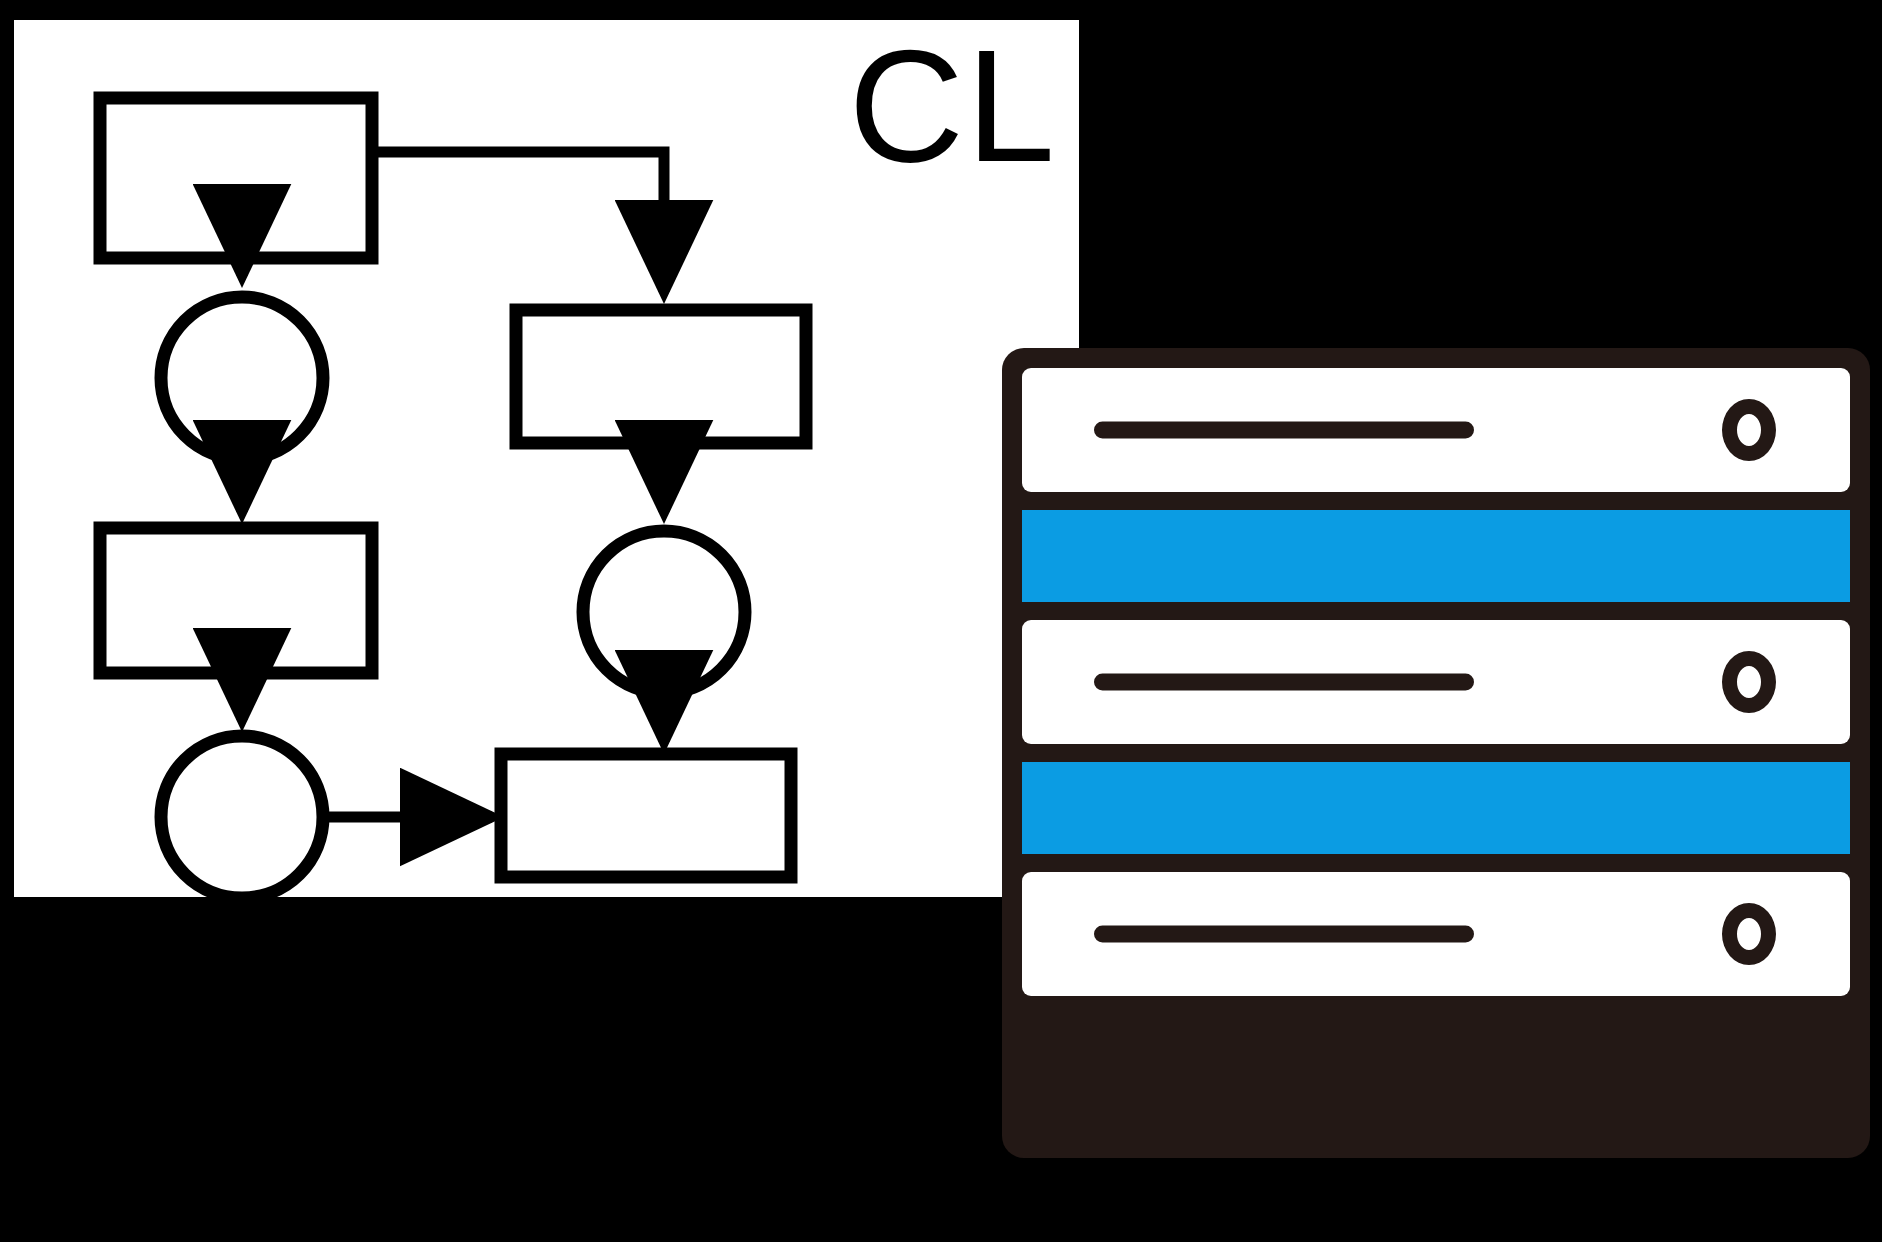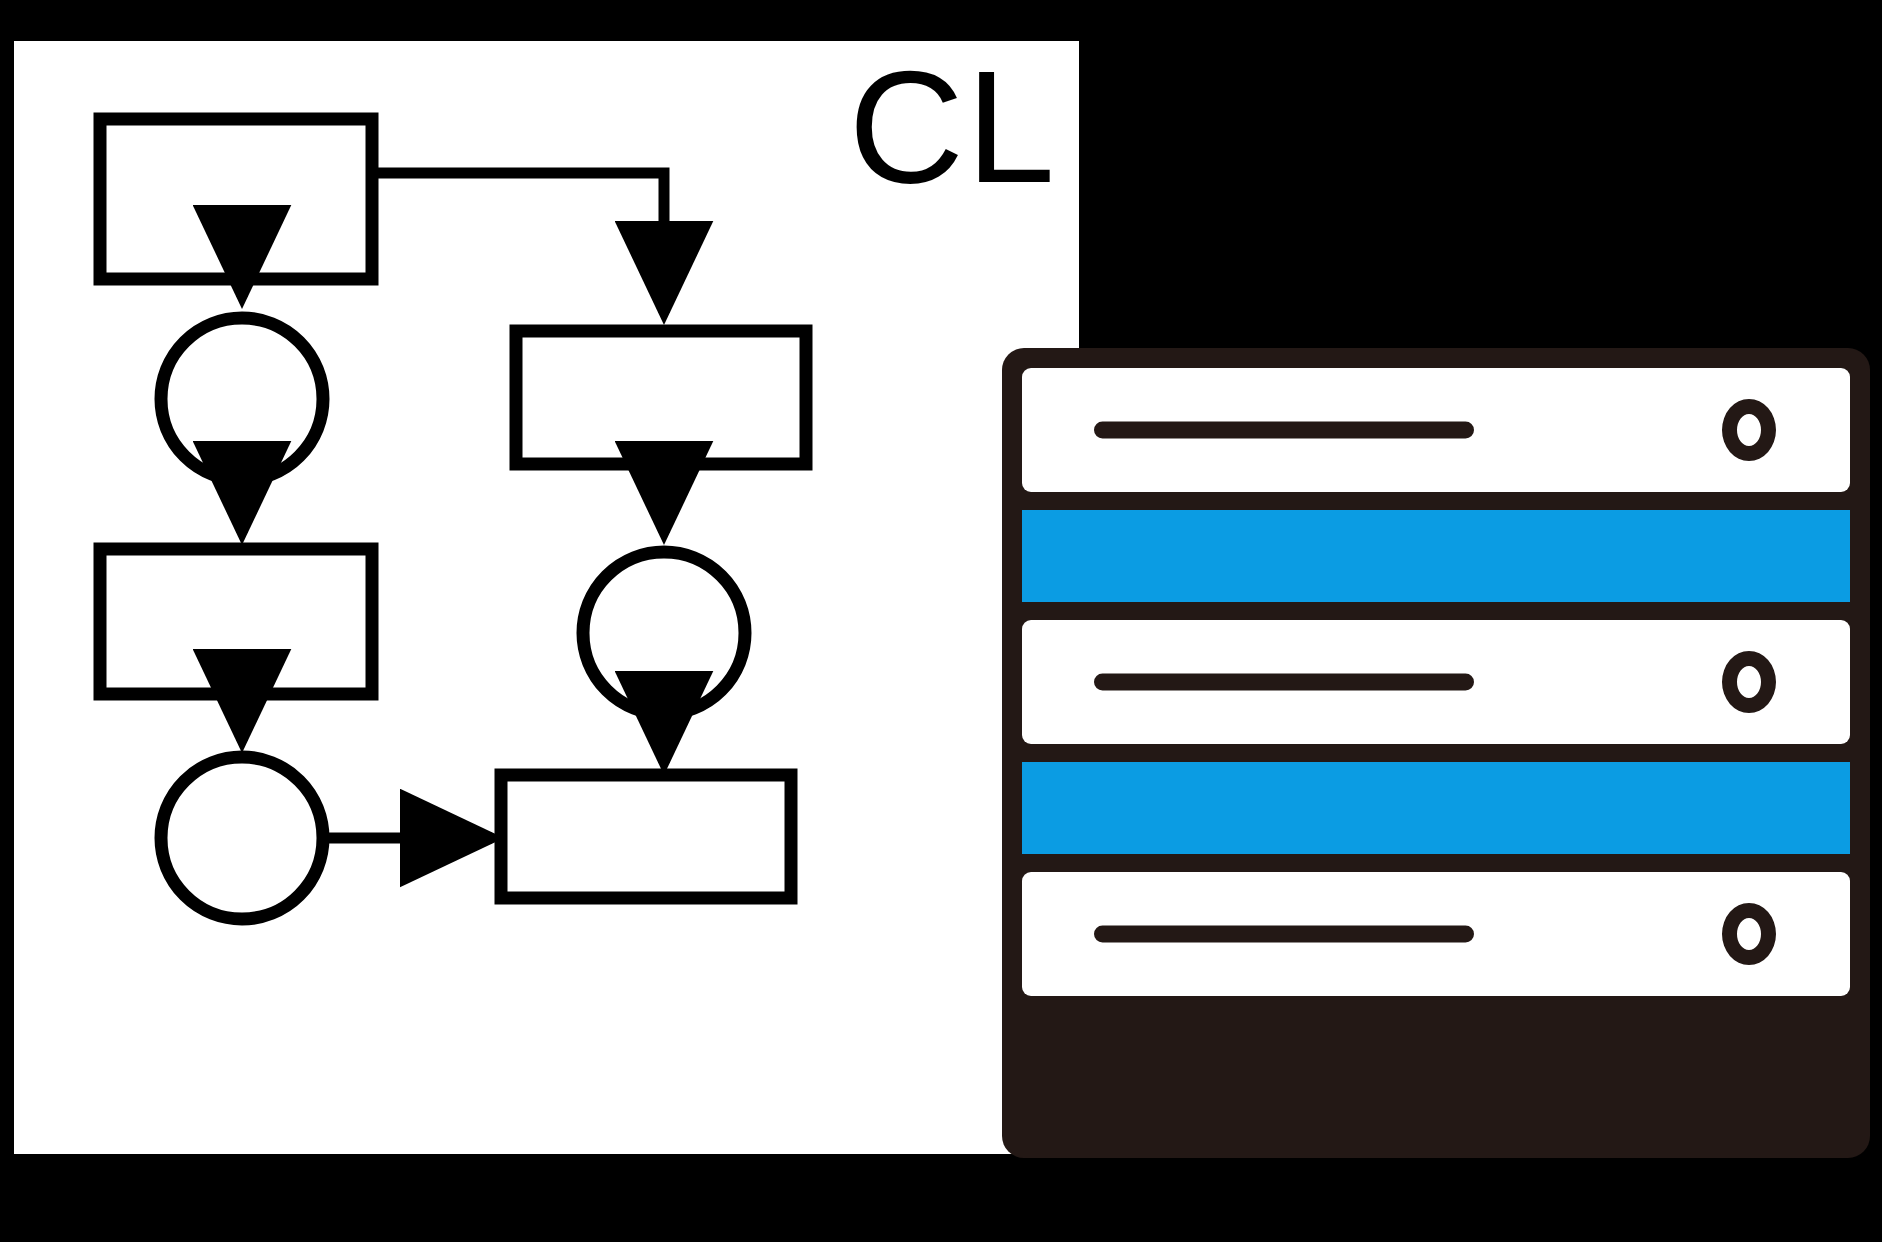--- a/index.html
+++ b/index.html
@@ -2,21 +2,21 @@
 <html><head>
 <meta charset="utf-8">
 <style>
   html,body{margin:0;padding:0;background:#000;}
   body{width:1882px;height:1242px;overflow:hidden;
        font-family:"Liberation Sans","DejaVu Sans",sans-serif;}
   #stage{position:relative;width:1882px;height:1242px;background:#000000;}
 
   
   #card{
-    position:absolute;left:14px;top:41px;width:1065px;height:1113px;
+    position:absolute;left:14px;top:20px;width:1065px;height:877px;
     background:#ffffff;
   }
   #flow-svg{position:absolute;left:0;top:0;width:1065px;height:1113px;}
   #cl-label{
     position:absolute;right:22px;top:6px;
     font-size:160px;line-height:1;letter-spacing:2px;
     color:#000000;font-weight:400;
     font-family:"Liberation Sans","DejaVu Sans",sans-serif;
     -webkit-font-smoothing:antialiased;
   }

